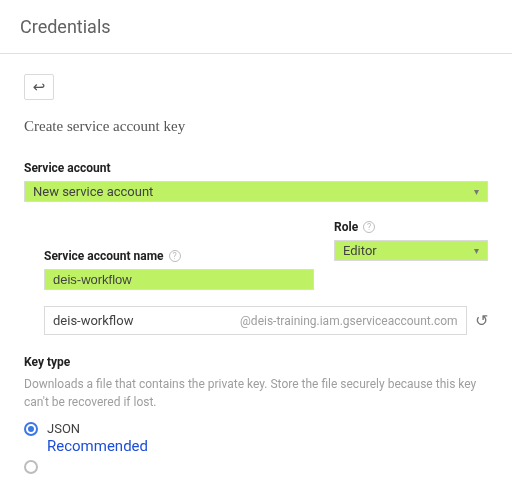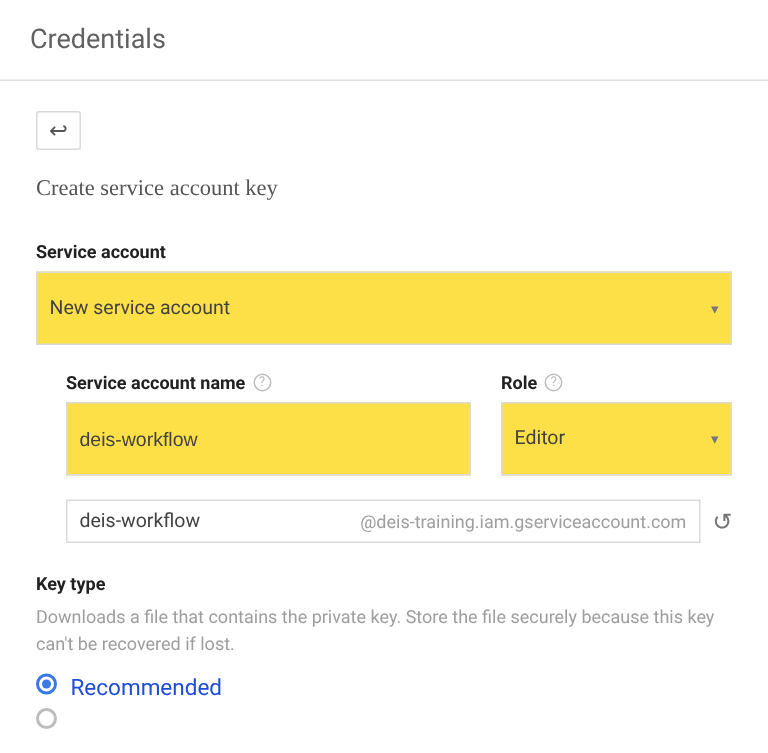--- a/index.html
+++ b/index.html
@@ -55,37 +55,37 @@
     border: 1px solid #bdbdbd;
     border-radius: 50%;
     align-items: center;
     justify-content: center;
     font-size: 9px;
     color: #bdbdbd;
     font-weight: 400;
   }
   .select, .input {
     border: 1px solid #dadada;
-    background: #fde047;
+    background: #bef264;
     font-size: 13px;
     color: #424242;
-    padding: 16px 8px;
+    padding: 2px 8px;
     border-radius: 0;
     width: 100%;
     display: flex;
     align-items: center;
     justify-content: space-between;
     cursor: pointer;
   }
   .select .chev {
     color: #777;
     font-size: 10px;
   }
   .row { display: flex; gap: 20px; margin-top: 18px; }
-  .col-name { flex: 0 0 270px; }
+  .col-name { flex: 0 0 270px; margin-top: 29px; }
   .col-role { flex: 1; }
   .id-row { margin-top: 16px; }
   .id-container {
     display: flex;
     align-items: center;
     gap: 8px;
   }
   .id-input {
     flex: 1;
     border: 1px solid #dadada;
@@ -192,20 +192,21 @@
     <div class="label">
       <span>Key type</span>
     </div>
     <div class="desc">Downloads a file that contains the private key. Store the file securely because this key can't be recovered if lost.</div>
 
     <div class="radio-item">
       <span class="radio checked">
           <span class="dot"></span>
         </span>
       <div class="radio-text">
+        <div class="title">JSON</div>
         <div class="sub">Recommended</div>
       </div>
     </div>
     <div class="radio-item">
       <span class="radio"></span>
       <div class="radio-text">
       </div>
     </div>
   </div>
 

